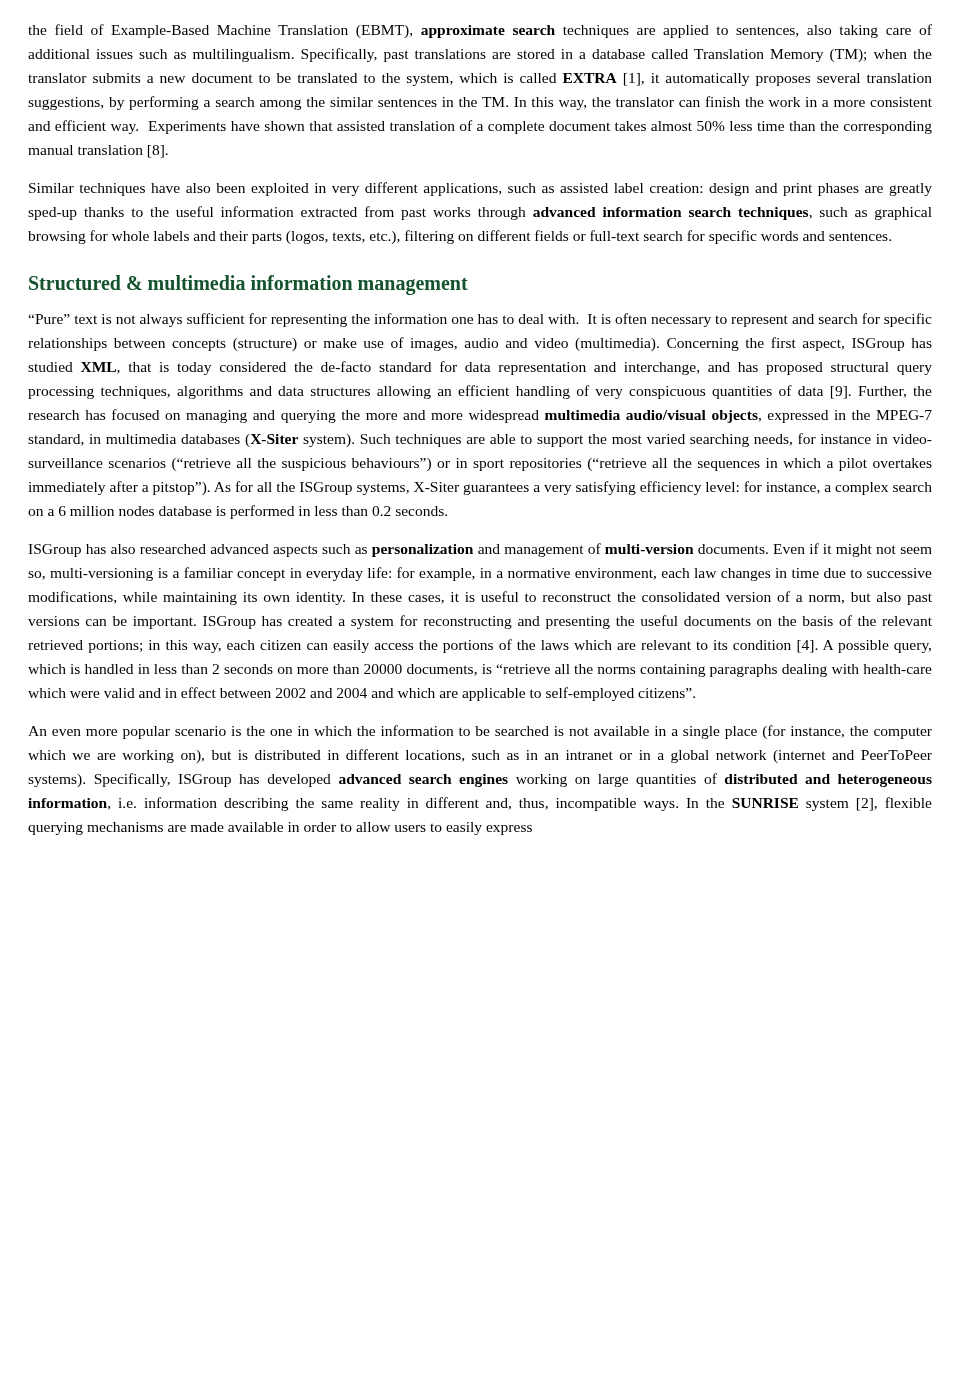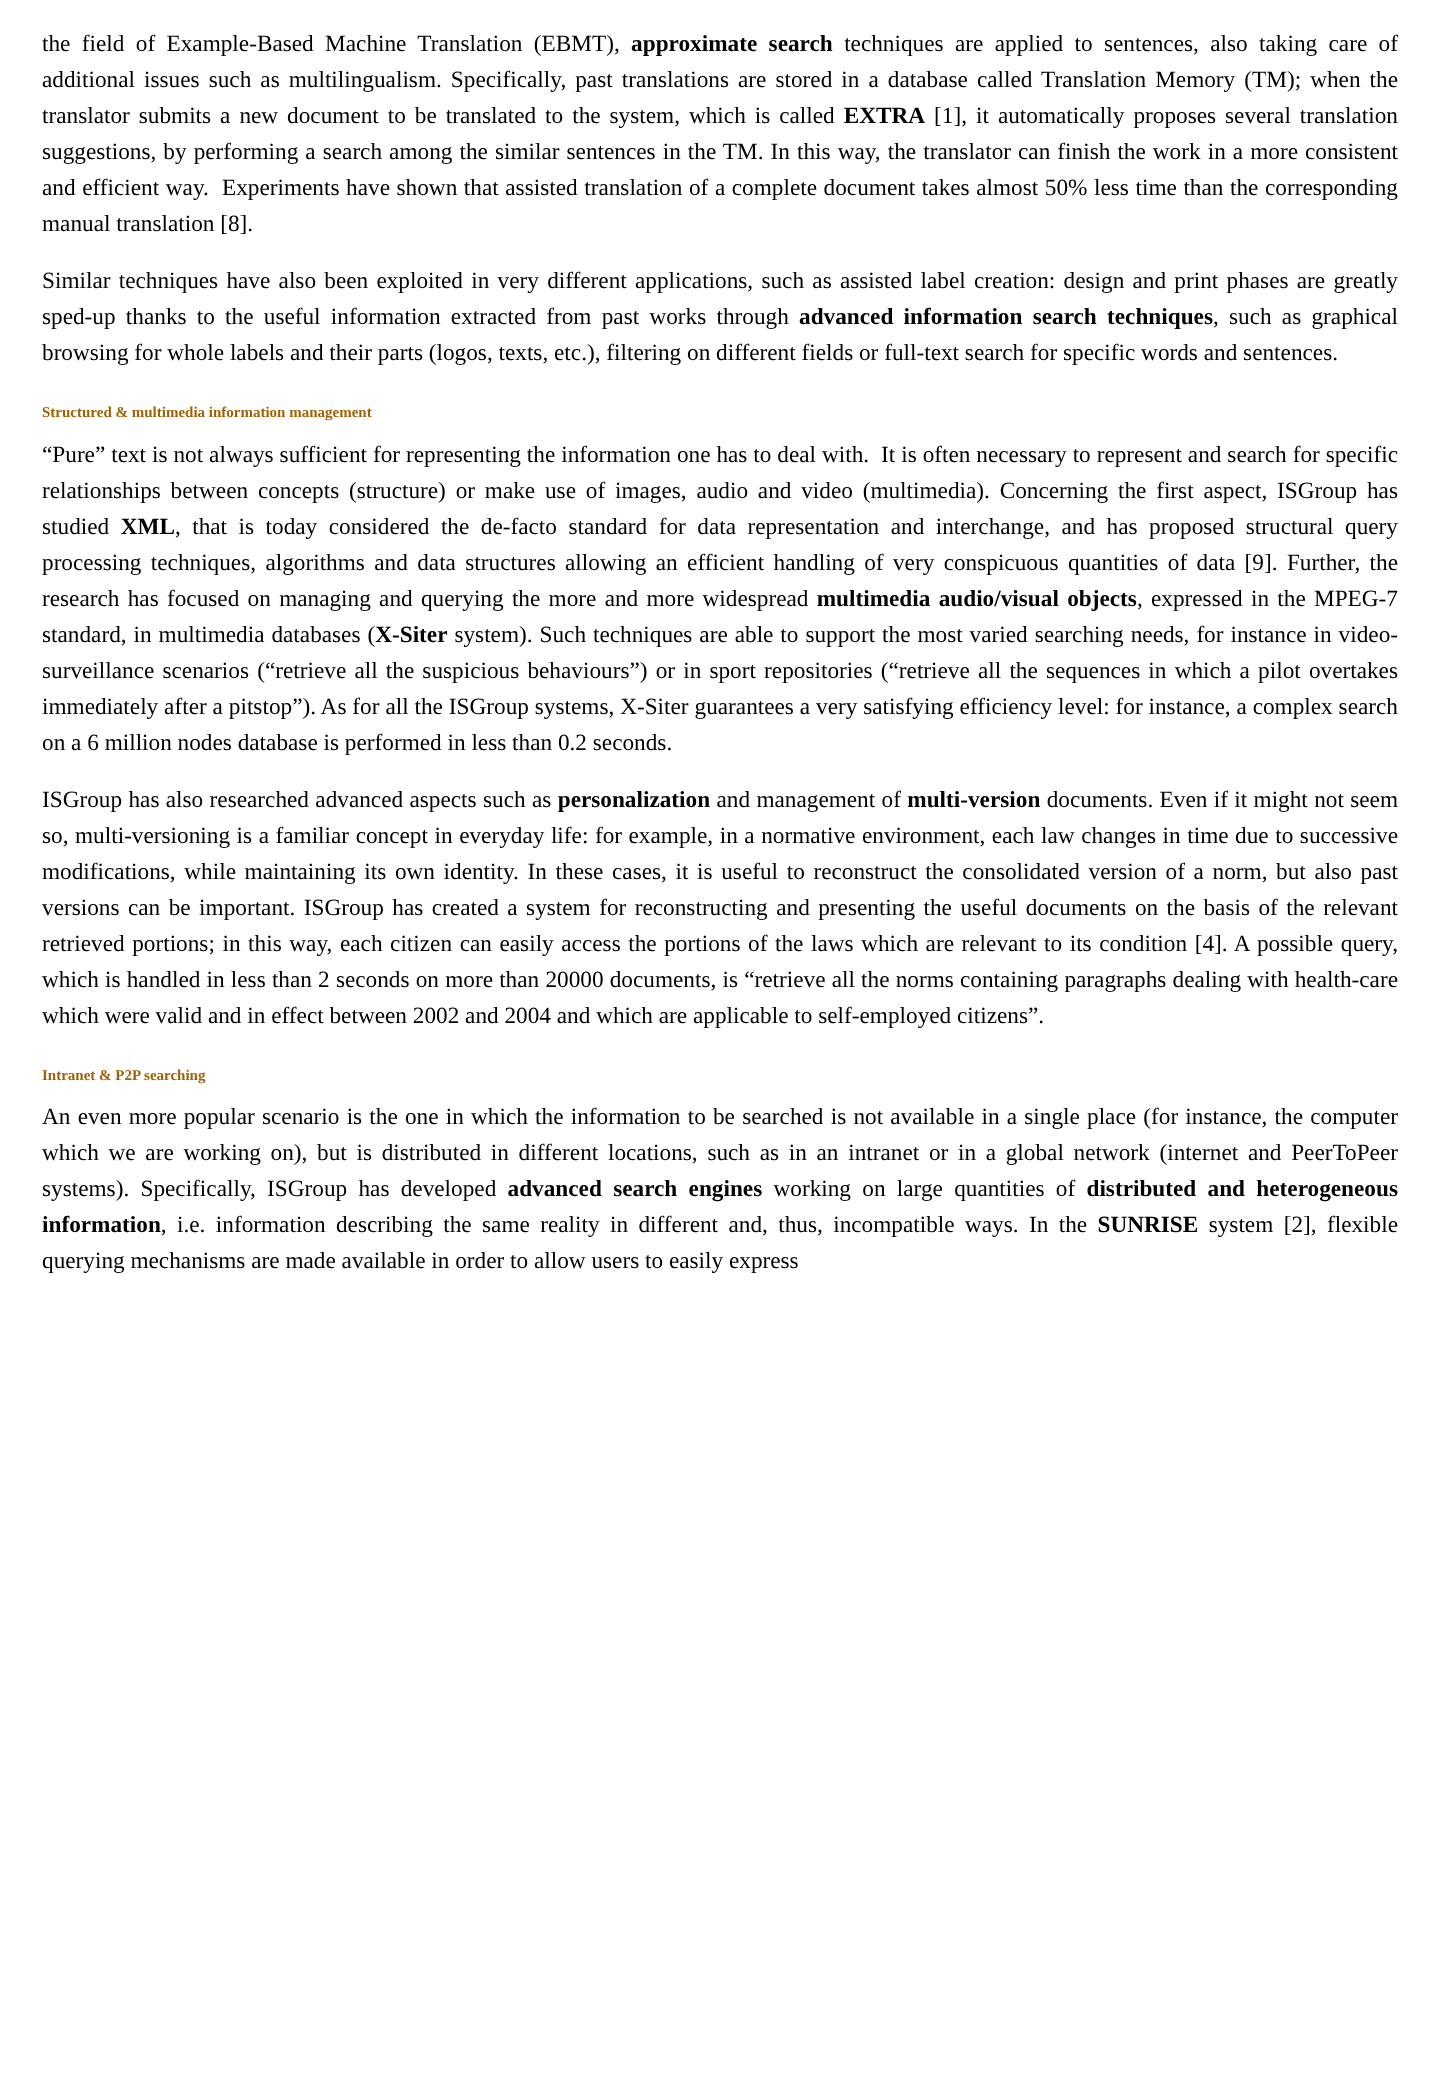--- a/index.html
+++ b/index.html
@@ -17,23 +17,23 @@
     .page {
       width: 960px;
       min-height: 1388px;
       padding: 18px 28px 28px 28px;
     }
     .paragraph {
       text-align: justify;
       margin-bottom: 14px;
     }
     .section-heading {
-      color: #a16207;
+      color: #14532d;
       font-weight: bold;
-      font-size: 10px;
+      font-size: 20px;
       margin-top: 20px;
       margin-bottom: 8px;
     }
     .bold {
       font-weight: bold;
       margin-top: 48px;
     }
   </style>
 </head>
 <body>
@@ -51,19 +51,18 @@
   <div class="section-heading">Structured &amp; multimedia information management</div>
 
   <div class="paragraph">
     <span>“Pure” text is not always sufficient for representing the information one has to deal with.&nbsp; It is often necessary to represent and search for specific relationships between concepts (structure) or make use of images, audio and video (multimedia). Concerning the first aspect, ISGroup has studied </span><span class="bold">XML</span><span>, that is today considered the de-facto standard for data representation and interchange, and has proposed structural query processing techniques, algorithms and data structures allowing an efficient handling of very conspicuous quantities of data [9]. Further, the research has focused on managing and querying the more and more widespread </span><span class="bold">multimedia audio/visual objects</span><span>, expressed in the MPEG-7 standard, in multimedia databases (</span><span class="bold">X-Siter</span><span> system). Such techniques are able to support the most varied searching needs, for instance in video-surveillance scenarios (“retrieve all the suspicious behaviours”) or in sport repositories (“retrieve all the sequences in which a pilot overtakes immediately after a pitstop”). As for all the ISGroup systems, X-Siter guarantees a very satisfying efficiency level: for instance, a complex search on a 6 million nodes database is performed in less than 0.2 seconds.</span>
   </div>
 
   <div class="paragraph">
     <span>ISGroup has also researched advanced aspects such as </span><span class="bold">personalization</span><span> and management of </span><span class="bold">multi-version</span><span> documents. Even if it might not seem so, multi-versioning is a familiar concept in everyday life: for example, in a normative environment, each law changes in time due to successive modifications, while maintaining its own identity. In these cases, it is useful to reconstruct the consolidated version of a norm, but also past versions can be important. ISGroup has created a system for reconstructing and presenting the useful documents on the basis of the relevant retrieved portions; in this way, each citizen can easily access the portions of the laws which are relevant to its condition [4]. A possible query, which is handled in less than 2 seconds on more than 20000 documents, is “retrieve all the norms containing paragraphs dealing with health-care which were valid and in effect between 2002 and 2004 and which are applicable to self-employed citizens”.</span>
   </div>
 
-  <div class="section-heading">Intranet &amp; P2P searching</div>
 
   <div class="paragraph">
     <span>An even more popular scenario is the one in which the information to be searched is not available in a single place (for instance, the computer which we are working on), but is distributed in different locations, such as in an intranet or in a global network (internet and PeerToPeer systems). Specifically, ISGroup has developed </span><span class="bold">advanced search engines</span><span> working on large quantities of </span><span class="bold">distributed and heterogeneous information</span><span>, i.e. information describing the same reality in different and, thus, incompatible ways. In the </span><span class="bold">SUNRISE</span><span> system [2], flexible querying mechanisms are made available in order to allow users to easily express</span>
   </div>
 
 </div>
 
 </body></html>

